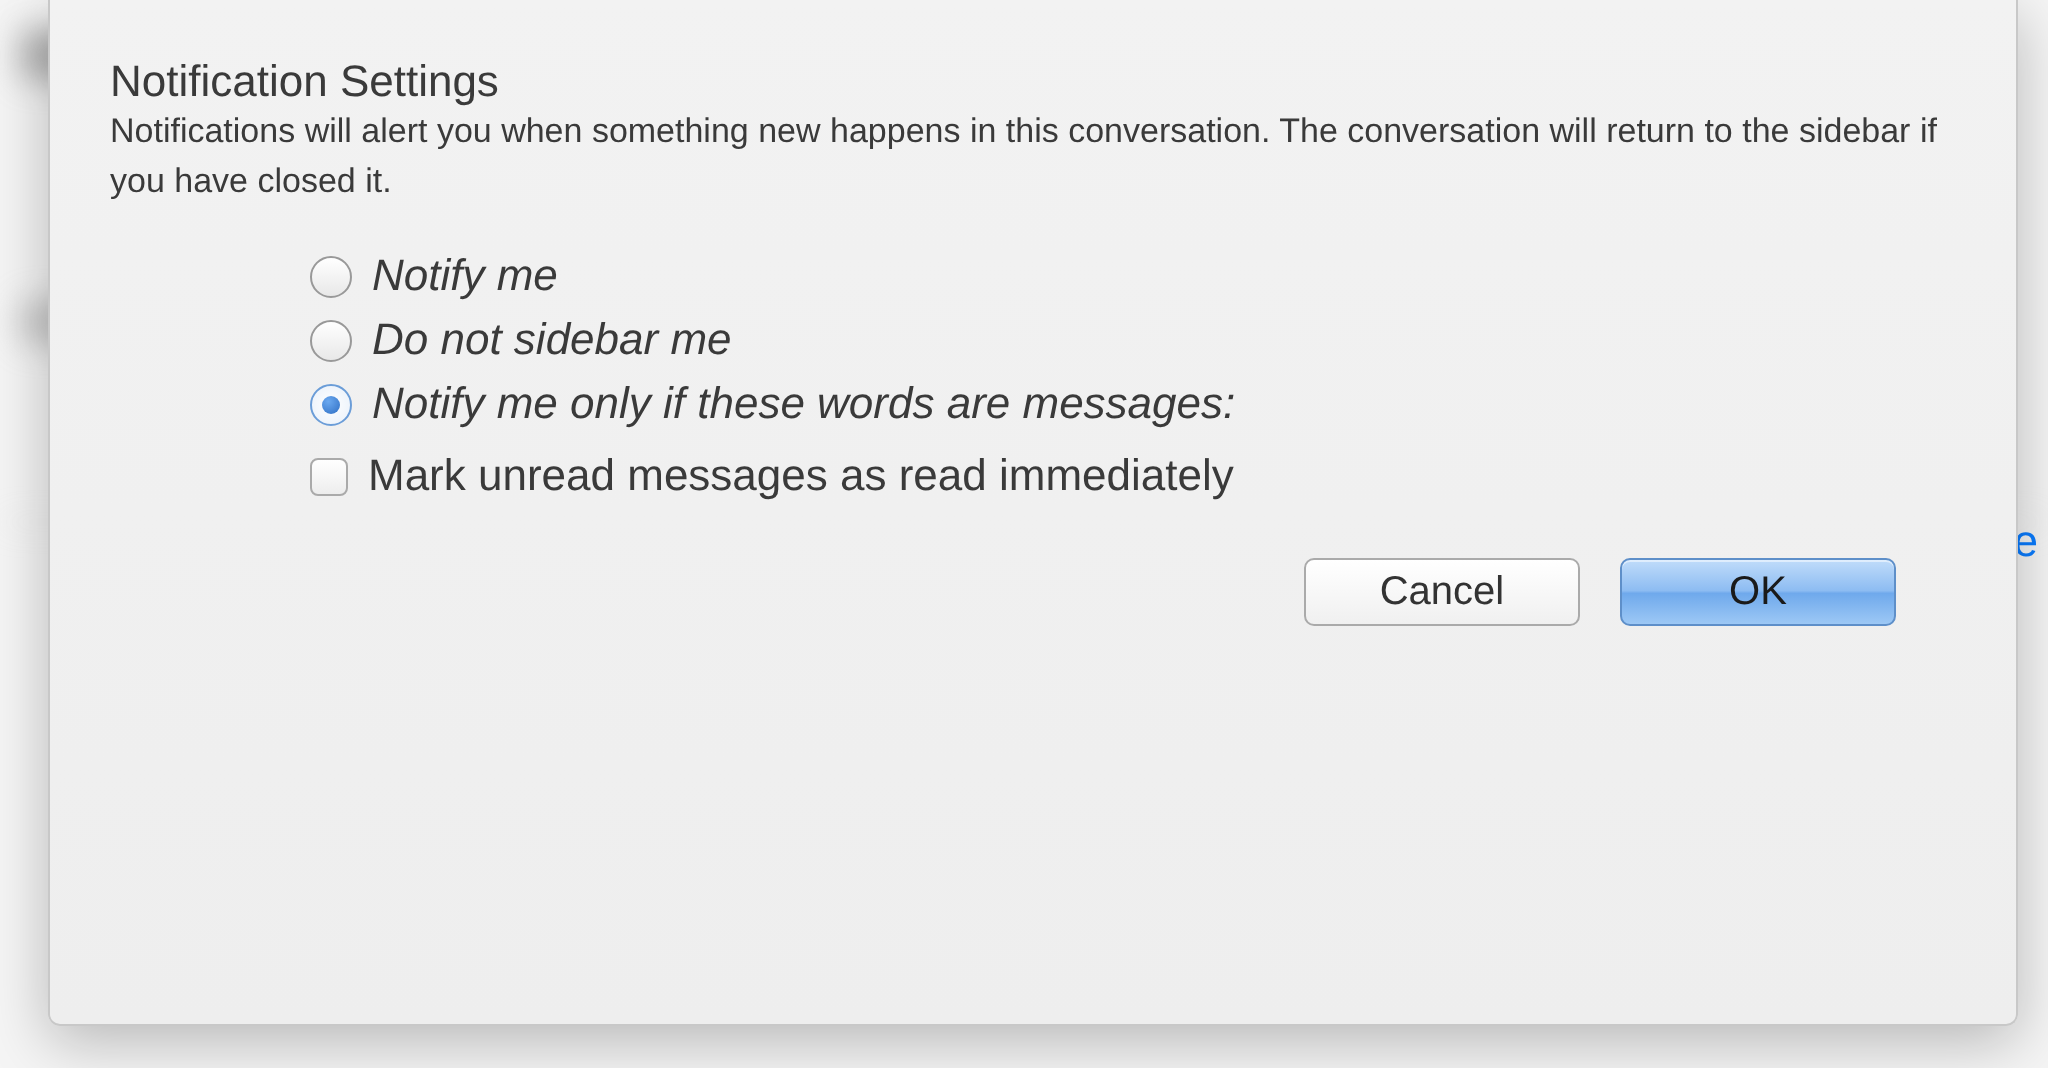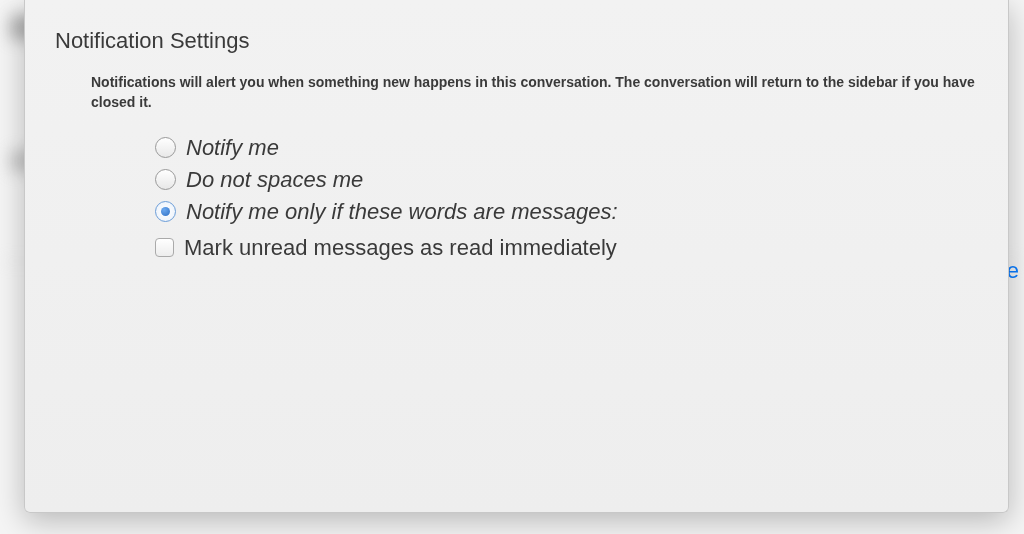--- a/index.html
+++ b/index.html
@@ -82,31 +82,29 @@
       border: 1px solid #c8c8c8;
       border-top: none;
       border-radius: 0 0 6px 6px;
       box-shadow: 0 8px 30px rgba(0,0,0,0.25);
       padding: 28px 30px 24px 30px;
     }
     
     .dialog-title {
       font-size: 22px;
       color: #3a3a3a;
-      margin-bottom: 18px;
       font-weight: 400;
     }
     
     .dialog-description {
-      font-size: 14px;
+      font-size: 17px;
       color: #3a3a3a;
       line-height: 1.45;
       margin-bottom: 22px;
-      font-weight: 700;
-      margin-left: 36px;
+      font-weight: 400;
     }
     
     .radio-group {
       margin-left: 100px;
       margin-bottom: 10px;
     }
     
     .radio-row {
       display: flex;
       align-items: center;
@@ -241,29 +239,33 @@
   <div class="dialog-title">Notification Settings</div>
   <div class="dialog-description">Notifications will alert you when something new happens in this conversation. The conversation will return to the sidebar if you have closed it.</div>
   
   <div class="radio-group">
     <div class="radio-row">
       <div class="radio-button"></div>
       <span class="radio-label">Notify me</span>
     </div>
     <div class="radio-row">
       <div class="radio-button"></div>
-      <span class="radio-label">Do not spaces me</span>
+      <span class="radio-label">Do not sidebar me</span>
     </div>
     <div class="radio-row">
       <div class="radio-button selected">
         <div class="radio-dot"></div>
       </div>
       <span class="radio-label">Notify me only if these words are messages:</span>
     </div>
   </div>
   
   
   <div class="checkbox-row">
     <div class="checkbox"></div>
     <span class="checkbox-label">Mark unread messages as read immediately</span>
   </div>
   
+  <div class="button-row">
+    <button class="btn btn-cancel">Cancel</button>
+    <button class="btn btn-ok">OK</button>
+  </div>
 </div>
 
 </body></html>

